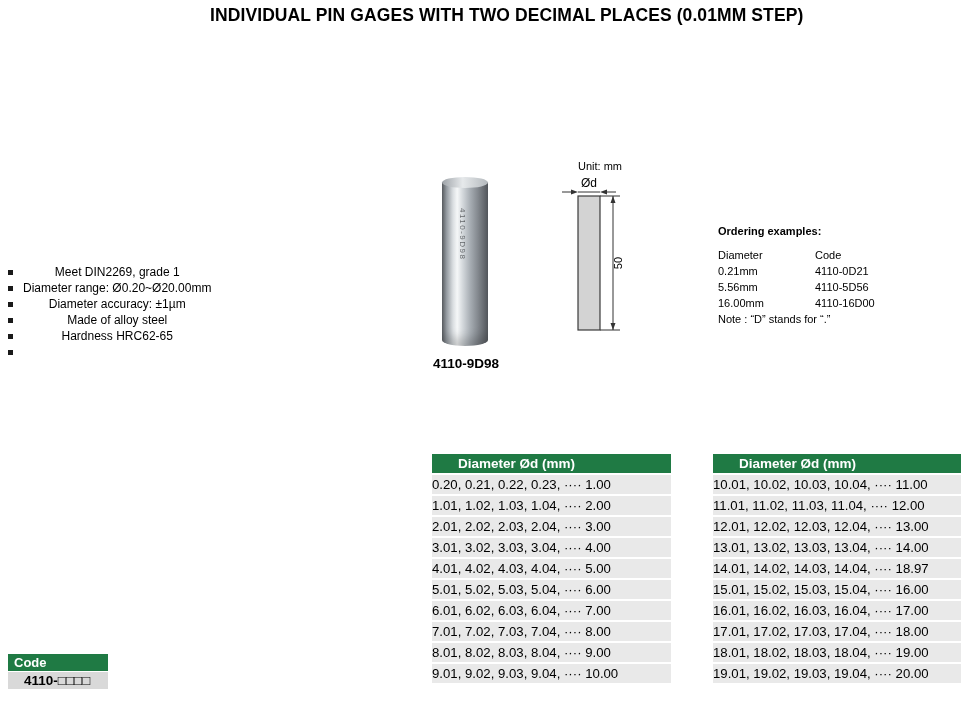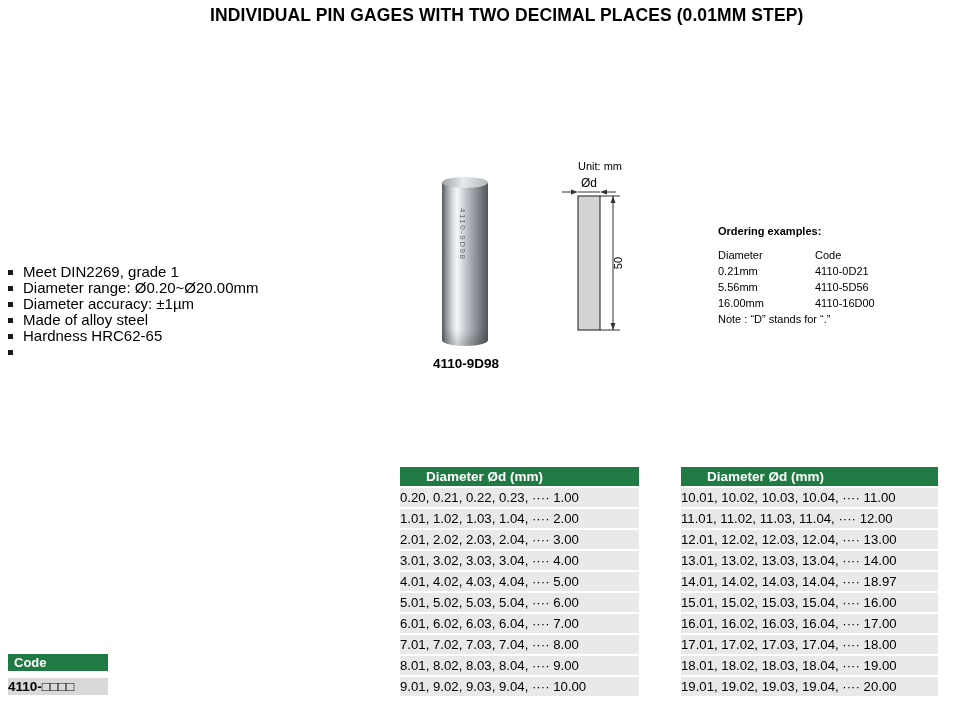--- a/index.html
+++ b/index.html
@@ -16,21 +16,21 @@
   .title {
     position: absolute;
     left: 210px;
     top: 5px;
     font-size: 17.5px;
     font-weight: bold;
     white-space: nowrap;
     letter-spacing: 0.1px;
   }
   
-  .features { position: absolute; left: 8px; top: 264px; font-size: 15px; }
+  .features { position: absolute; left: 8px; top: 264px; font-size: 12px; text-align: center; }
   .feature { position: relative; padding-left: 15px; height: 16px; line-height: 16px; white-space: nowrap; }
   .bullet { position: absolute; left: 0; top: 6px; width: 5px; height: 5px; background: #1a1a1a; }
   
   .pin-figure { position: absolute; left: 442px; top: 177px; width: 46px; height: 169px; }
   .pin-cap {
     position: absolute; left: 0; top: 0; width: 46px; height: 11px; border-radius: 50%;
     background: linear-gradient(90deg, #9ea3a8, #e6e9eb 45%, #b4b9bd); z-index: 2;
   }
   .pin-body {
     position: absolute; left: 0; top: 5px; width: 46px; height: 164px;
@@ -59,24 +59,24 @@
   .ord-grid { display: grid; grid-template-columns: 97px auto; line-height: 16px; margin-top: 7px; }
   .ord-note { line-height: 16px; }
   
   .code-box { position: absolute; left: 8px; top: 654px; width: 100px; font-size: 13px; }
   .code-header {
     background: var(--accent-green, #1f7a44); color: #fff; font-weight: bold;
     height: 17px; line-height: 17px; padding-left: 6px;
   }
   .code-value {
     background: var(--box-gray, #d9d9d9); font-weight: bold;
-    height: 17px; line-height: 17px; padding-left: 0; margin-top: 7px; font-size: 13.5px;
+    height: 17px; line-height: 17px; padding-left: 16px; margin-top: 1px; font-size: 13.5px;
   }
   
-  .dia-table { position: absolute; top: 467px; }
+  .dia-table { position: absolute; top: 454px; margin-left: 32px; }
   .t-left  { left: 400px; width: 239px; }
   .t-right { left: 681px; width: 257px; }
   .dia-header {
     background: var(--accent-green, #1f7a44); color: #fff; font-weight: bold;
     font-size: 13.5px; height: 19px; line-height: 19px; padding-left: 26px;
   }
   .dia-row {
     background: var(--row-gray, #e9e9e9); height: 19px; line-height: 19px;
     margin-top: 2px; font-size: 13.2px; white-space: nowrap;
   }

